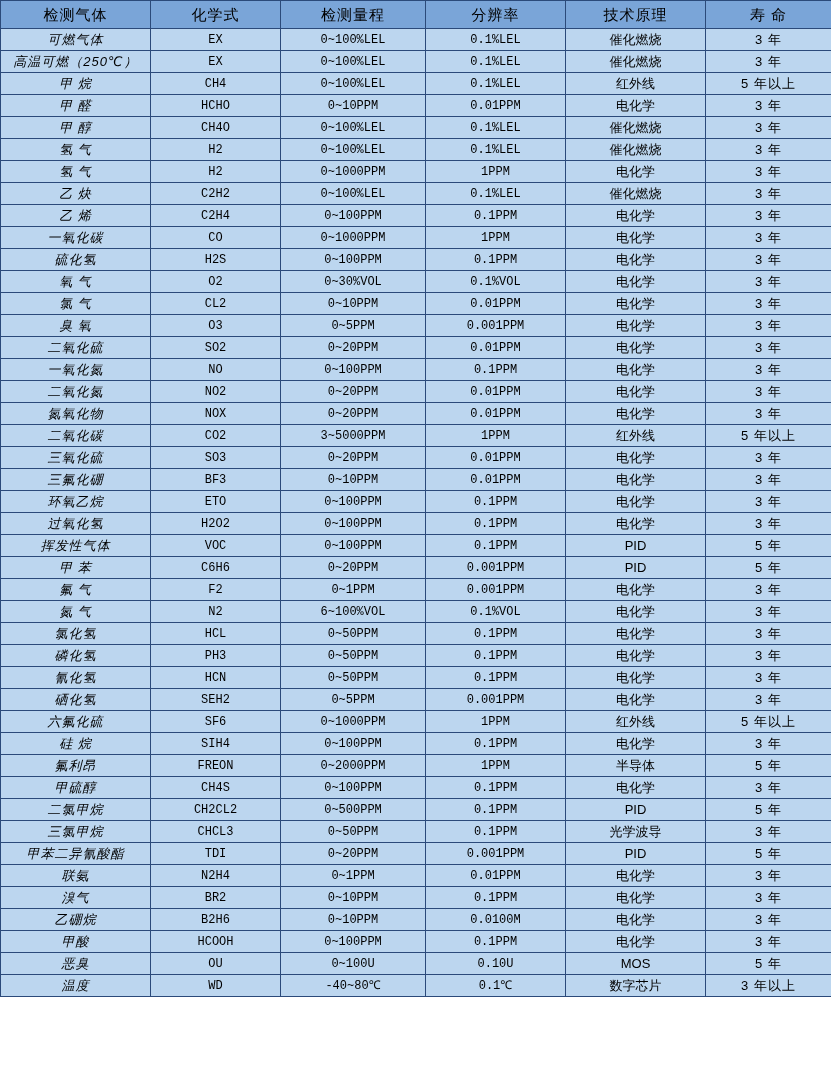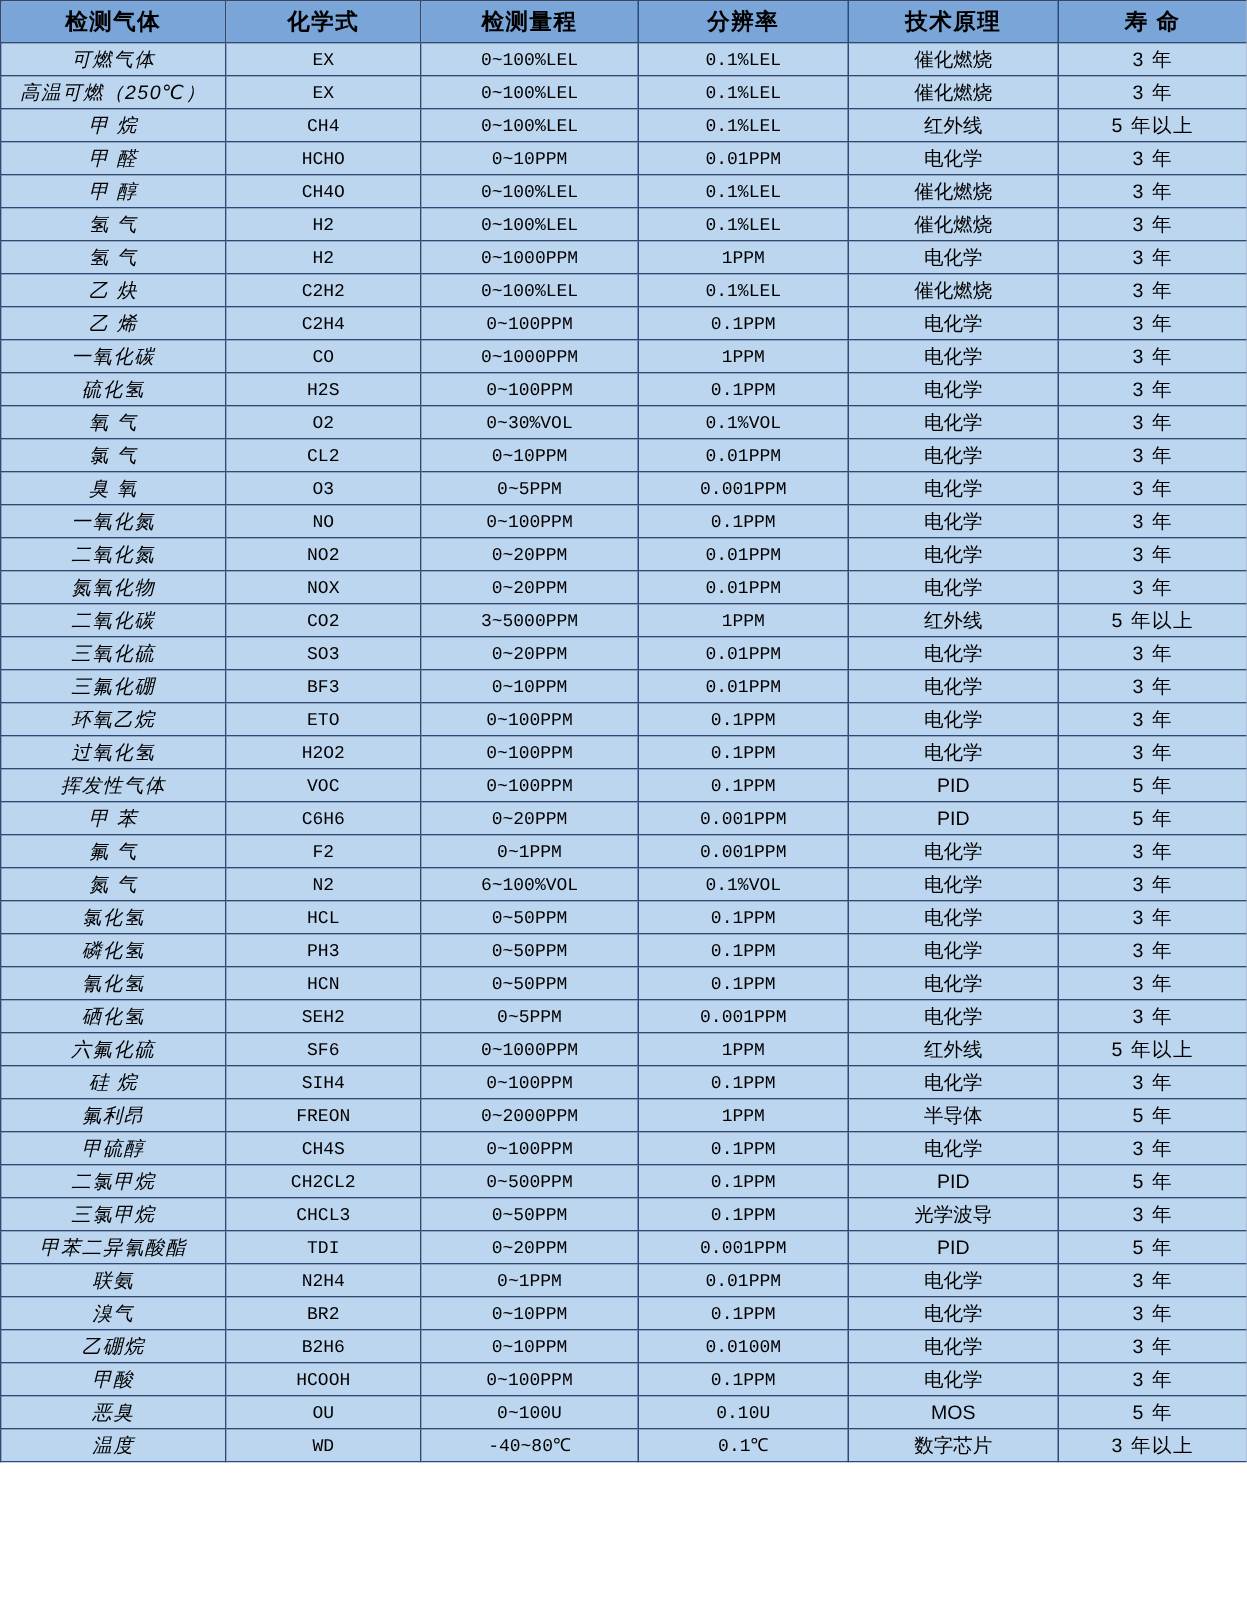--- a/index.html
+++ b/index.html
@@ -31,21 +31,21 @@
     padding: 0;
     height: 21px;
     line-height: 20px;
     color: #000000;
     overflow: hidden;
     white-space: nowrap;
   }
   #gas-table thead th {
     background: #7aa5d8;
     font-size: 15px;
-    font-weight: bold;
+    font-weight: normal;
     height: 27px;
     line-height: 26px;
     letter-spacing: 1px;
   }
   #gas-table tbody td {
     background: #bcd6ef;
     font-size: 13px;
   }
   #gas-table tbody td.col-name {
     letter-spacing: 1px;
@@ -191,20 +191,28 @@
       </tr>
       <tr>
         <td class="col-name">臭 氧</td>
         <td class="col-formula">O3</td>
         <td class="col-range">0~5PPM</td>
         <td class="col-res">0.001PPM</td>
         <td class="col-principle">电化学</td>
         <td class="col-life">3 年</td>
       </tr>
       <tr>
+        <td class="col-name">二氧化硫</td>
+        <td class="col-formula">SO2</td>
+        <td class="col-range">0~20PPM</td>
+        <td class="col-res">0.01PPM</td>
+        <td class="col-principle">电化学</td>
+        <td class="col-life">3 年</td>
+      </tr>
+      <tr>
         <td class="col-name">一氧化氮</td>
         <td class="col-formula">NO</td>
         <td class="col-range">0~100PPM</td>
         <td class="col-res">0.1PPM</td>
         <td class="col-principle">电化学</td>
         <td class="col-life">3 年</td>
       </tr>
       <tr>
         <td class="col-name">二氧化氮</td>
         <td class="col-formula">NO2</td>

